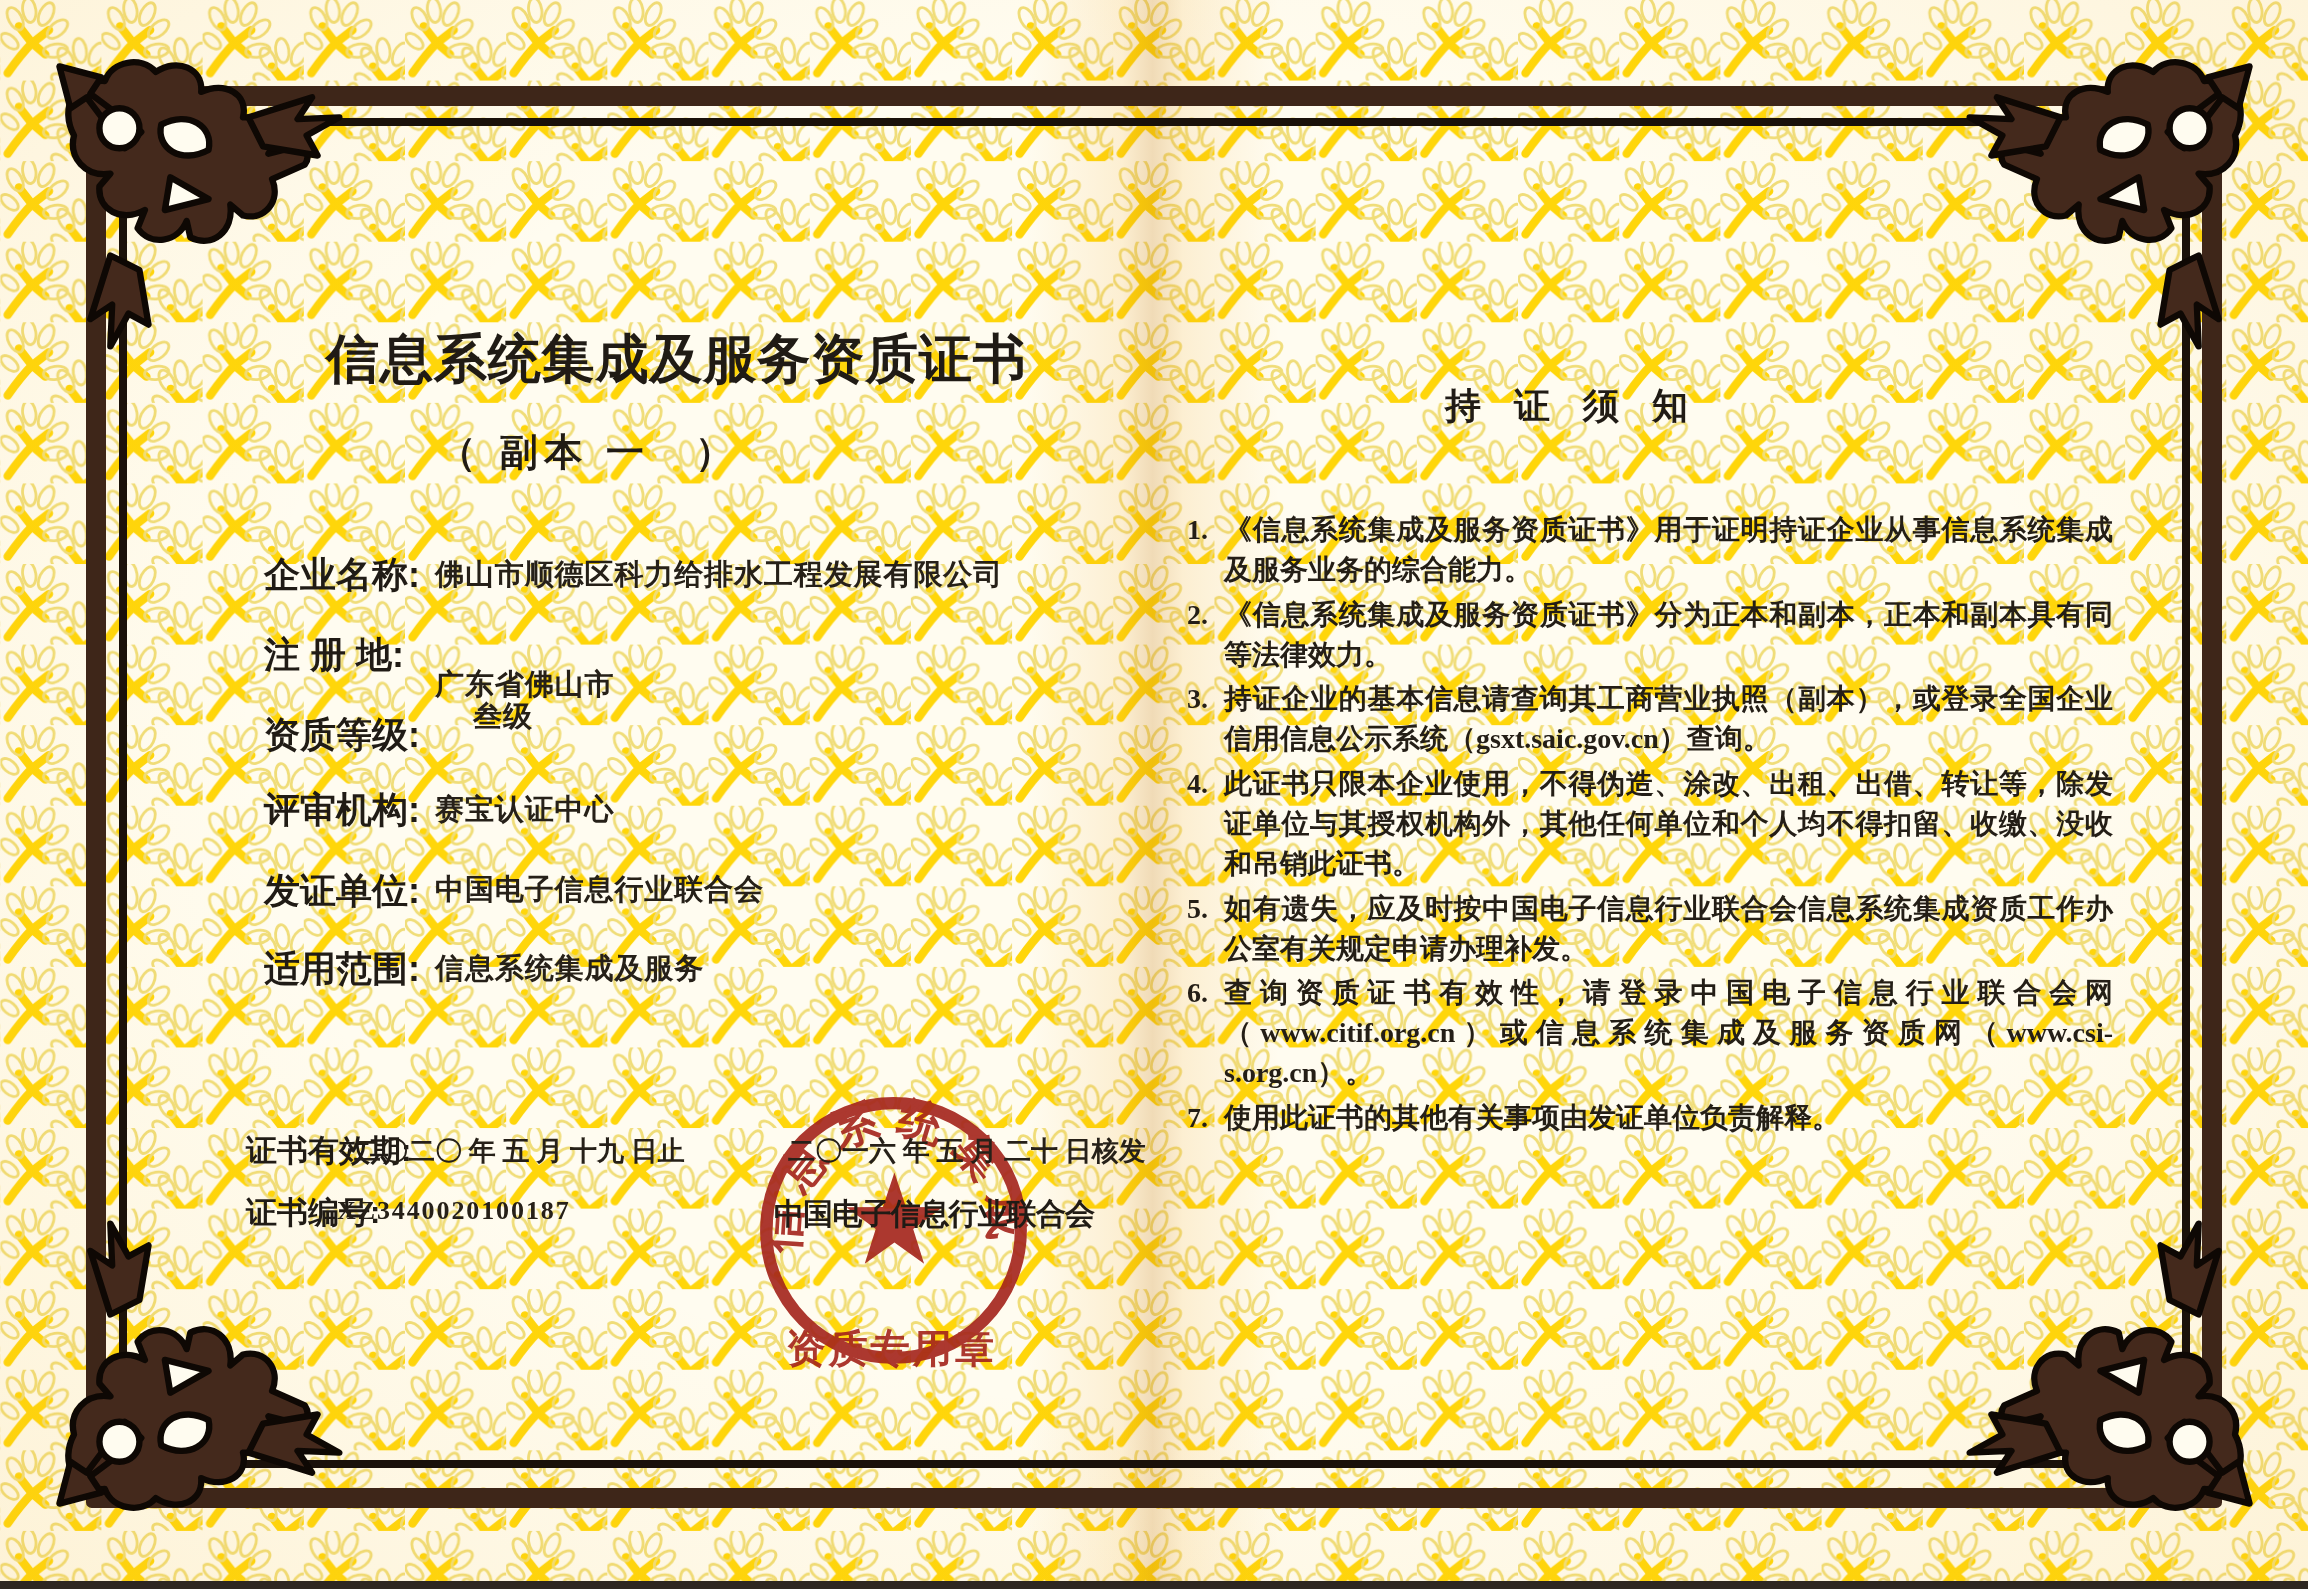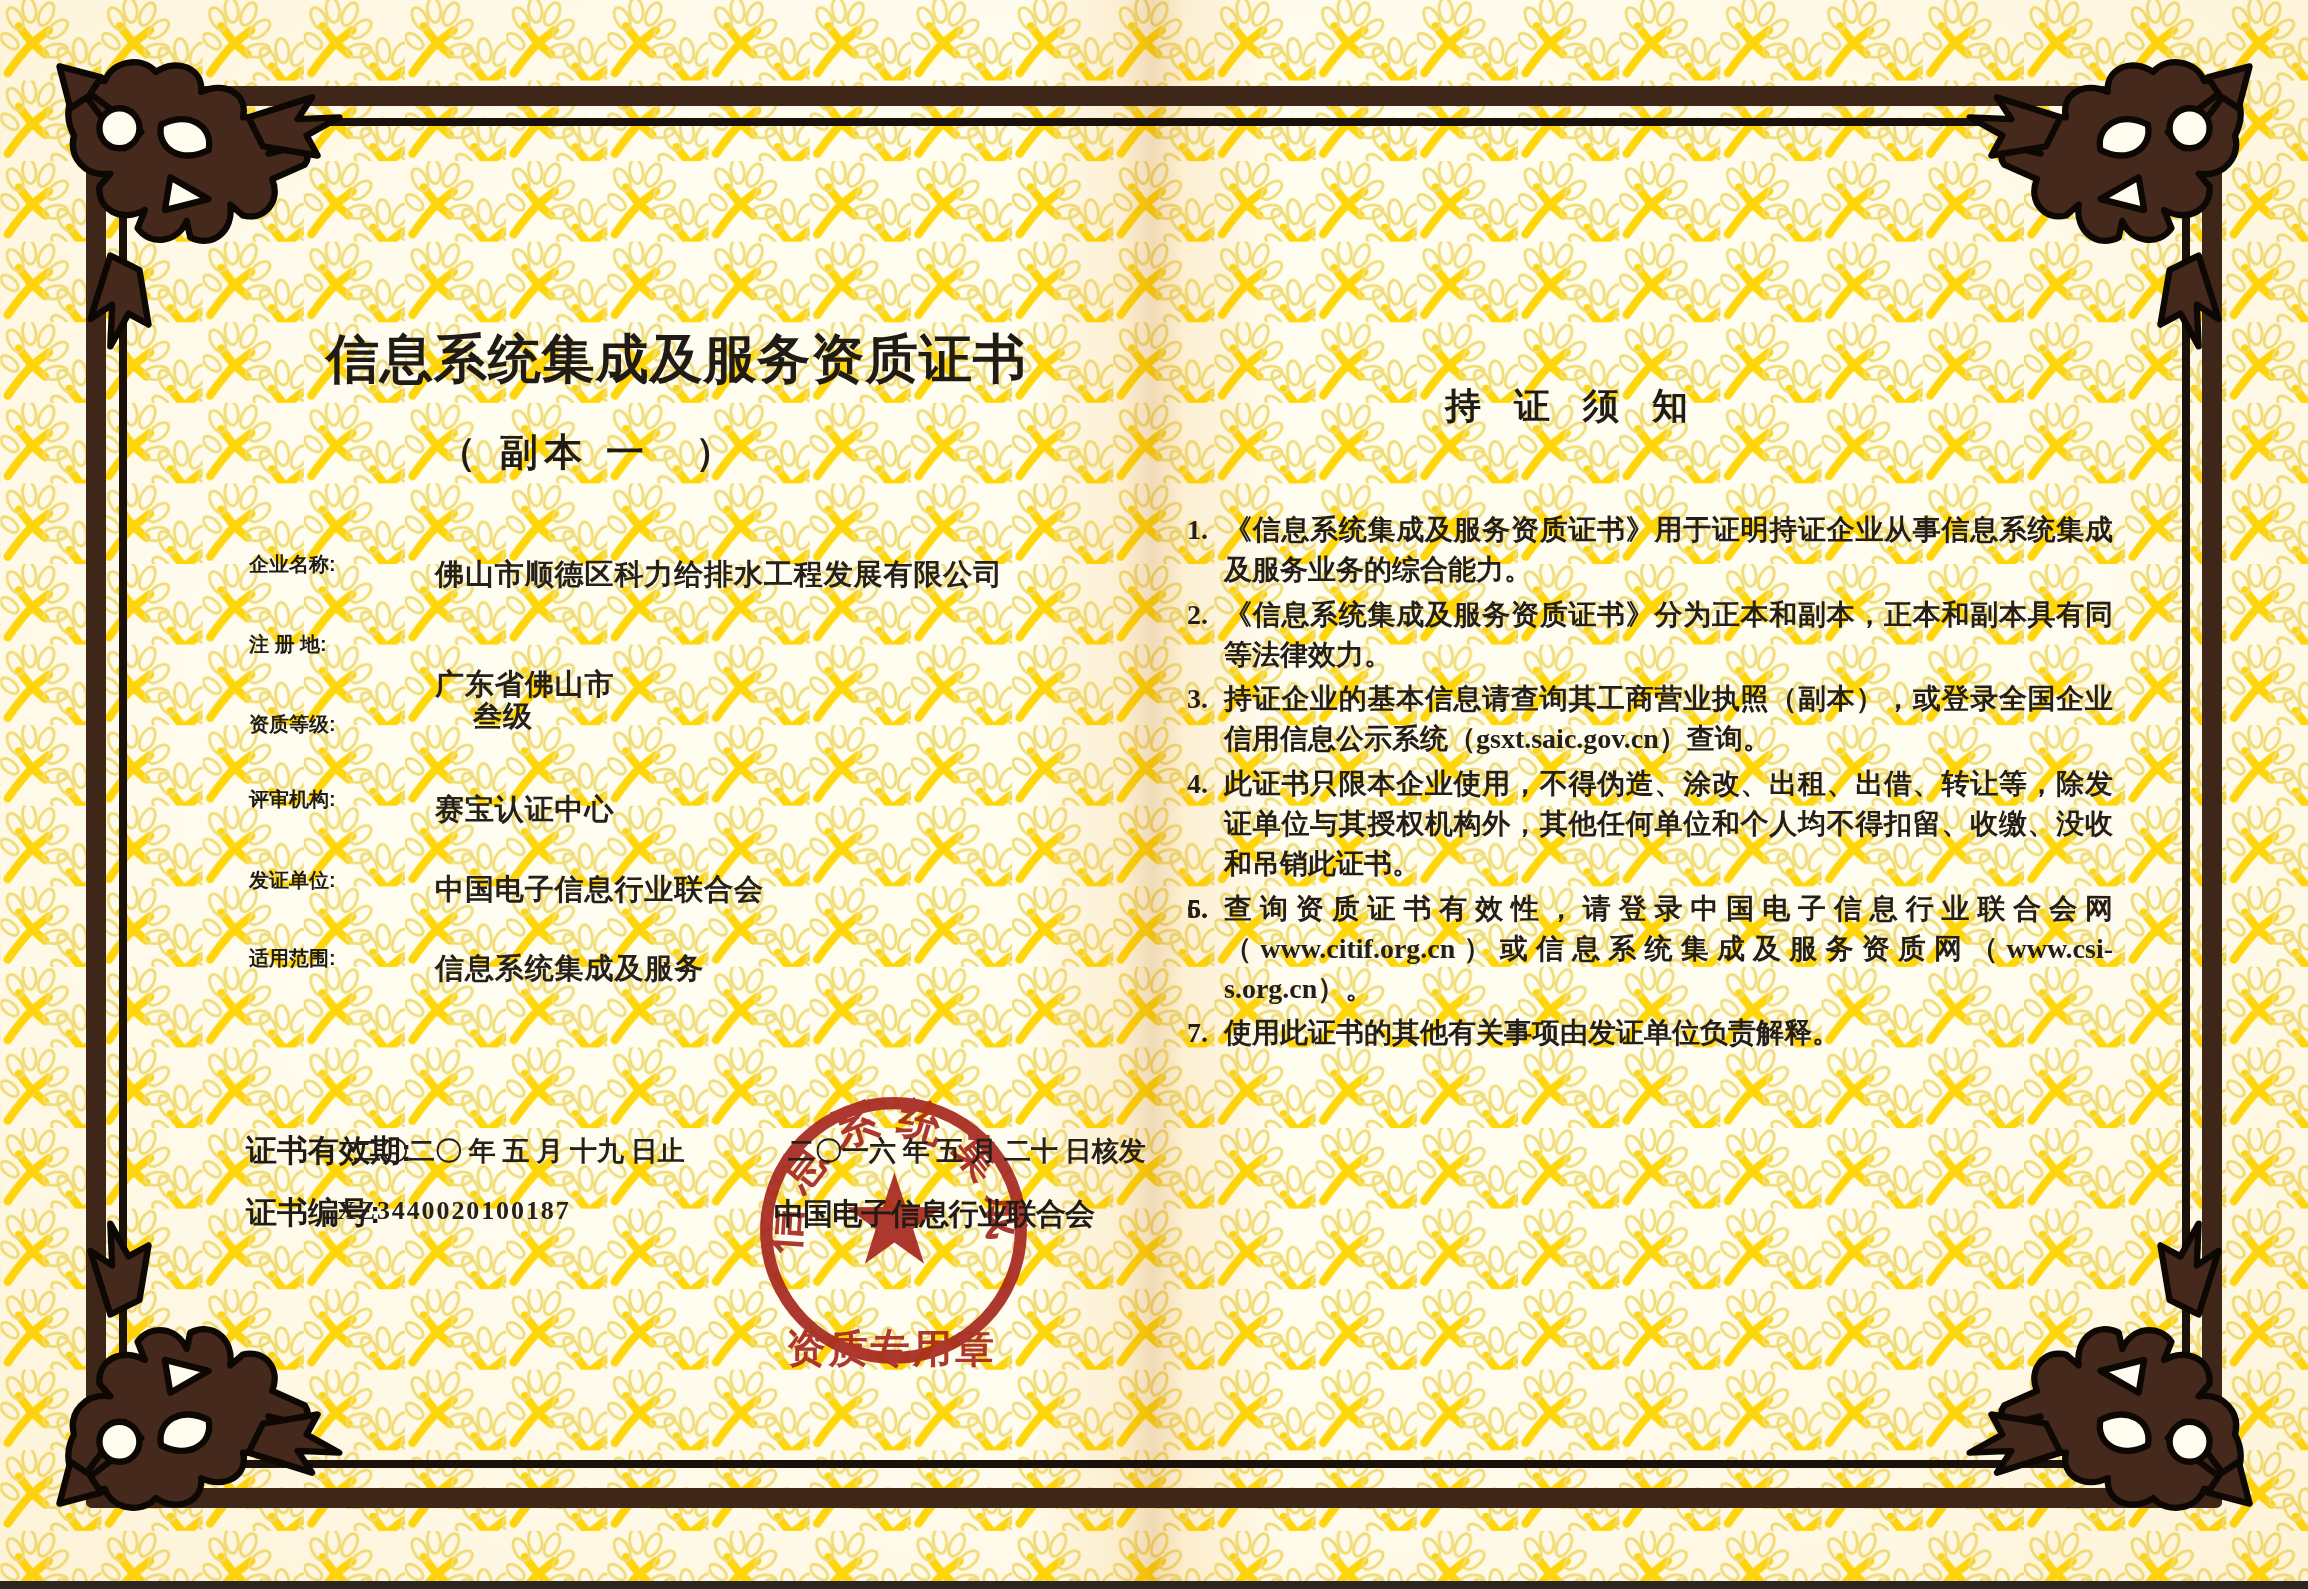--- a/index.html
+++ b/index.html
@@ -24,21 +24,21 @@
   .corner{position:absolute;width:309px;height:309px;}
   .corner.tl{left:34px;top:41px;}
   .corner.tr{right:34px;top:41px;transform:scaleX(-1);}
   .corner.bl{left:34px;top:1220px;transform:scaleY(-1);}
   .corner.br{right:34px;top:1220px;transform:scale(-1,-1);}
   
   .hei{font-family:"Liberation Sans", sans-serif;font-weight:bold;color:#201b15;}
   .song{font-family:"Liberation Serif", serif;color:#262018;}
   .cert-title{left:326px;top:324px;font-size:53px;letter-spacing:0.9px;white-space:nowrap;}
   .cert-subtitle{left:438px;top:427px;font-size:38px;letter-spacing:6.6px;white-space:nowrap;}
-  .f-label{font-size:20px;white-space:nowrap;}
+  .f-label{font-size:36px;white-space:nowrap;margin-left:15px;}
   .f-value{font-size:29px;font-weight:600;white-space:nowrap;letter-spacing:0.9px;}
   .row-label{left:246px;font-size:31px;white-space:nowrap;}
   .small-val{font-size:27px;font-weight:600;white-space:nowrap;}
   .issuer-line{left:774px;top:1194px;font-size:30px;letter-spacing:-0.9px;white-space:nowrap;z-index:6;}
   .seal{position:absolute;left:725px;top:1061px;width:337px;height:337px;z-index:5;opacity:.9;}
   
   .notice-title{left:1445px;top:382px;font-size:36px;letter-spacing:33px;white-space:nowrap;}
   .notice-list{position:absolute;left:1185px;top:510px;width:928px;}
   .notice-item{position:relative;padding-left:39px;margin-bottom:4.7px;
         font-size:28px;line-height:40px;font-weight:600;color:#241e16;
@@ -163,20 +163,21 @@
     <div class="notice-item">
       <span class="num">3.</span>
       <span>持证企业的基本信息请查询其工商营业执照（副本），或登录全国企业信用信息公示系统（gsxt.saic.gov.cn）查询。</span>
     </div>
     <div class="notice-item">
       <span class="num">4.</span>
       <span>此证书只限本企业使用，不得伪造、涂改、出租、出借、转让等，除发证单位与其授权机构外，其他任何单位和个人均不得扣留、收缴、没收和吊销此证书。</span>
     </div>
     <div class="notice-item">
       <span class="num">5.</span>
+      <span>如有遗失，应及时按中国电子信息行业联合会信息系统集成资质工作办公室有关规定申请办理补发。</span>
     </div>
     <div class="notice-item">
       <span class="num">6.</span>
       <span>查询资质证书有效性，请登录中国电子信息行业联合会网（www.citif.org.cn）或信息系统集成及服务资质网（www.csi-s.org.cn）。</span>
     </div>
     <div class="notice-item">
       <span class="num">7.</span>
       <span>使用此证书的其他有关事项由发证单位负责解释。</span>
     </div>
   </div>

